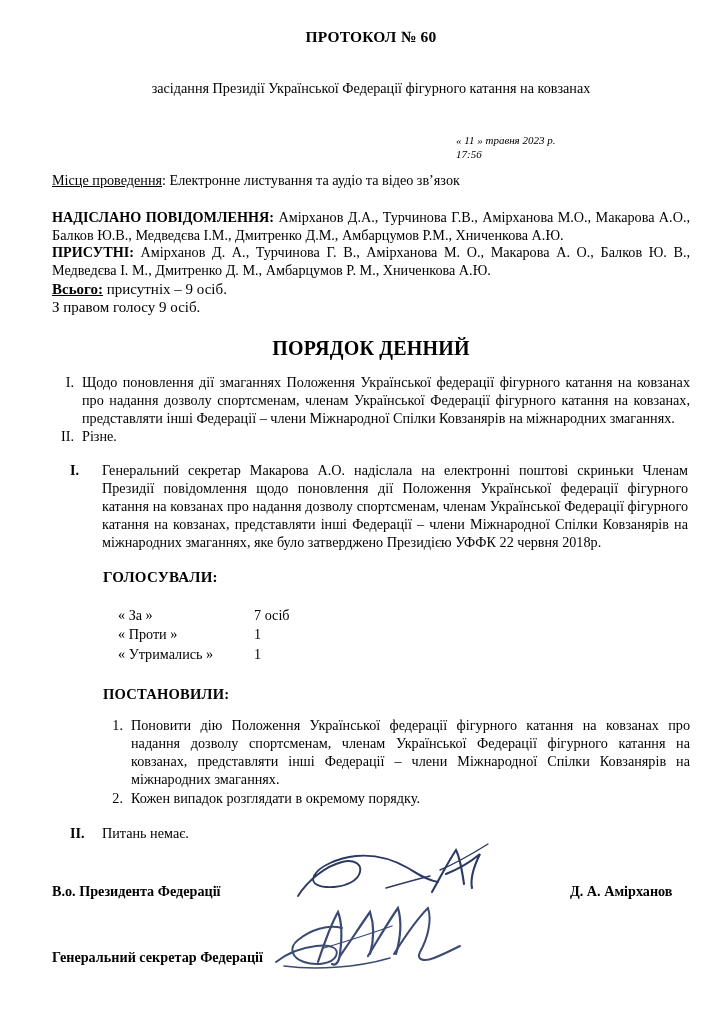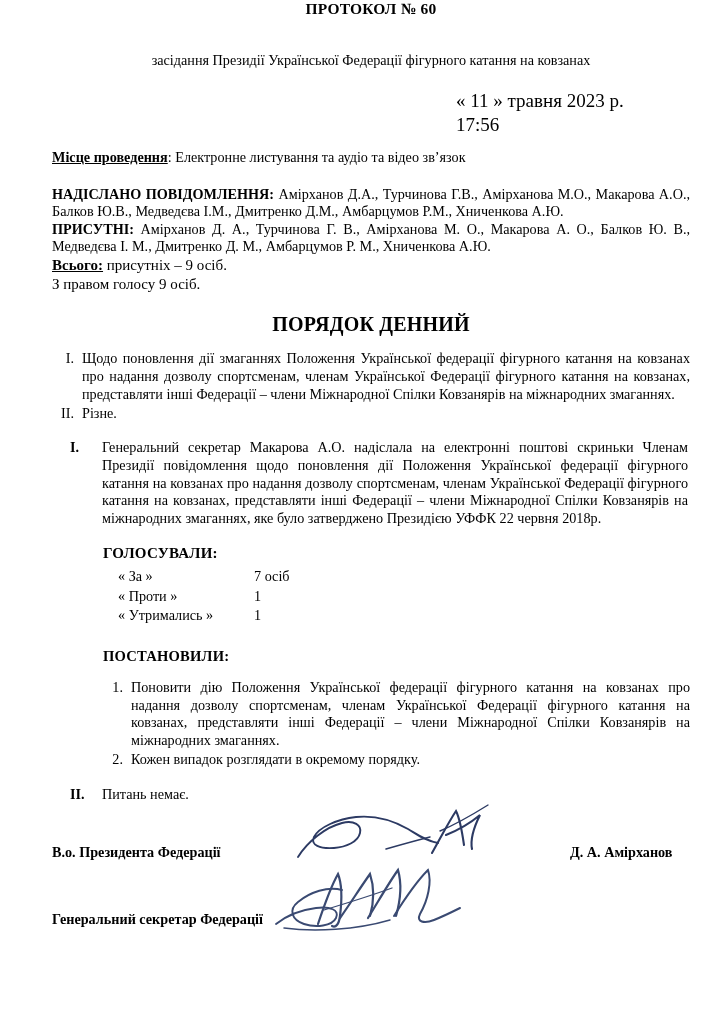--- a/index.html
+++ b/index.html
@@ -23,40 +23,41 @@
     position: absolute;
     left: 52px;
     top: 0;
     width: 638px;
   }
   .title {
     text-align: center;
     font-weight: bold;
     font-size: 15.5px;
     letter-spacing: 0.2px;
+    margin-top: 28px;
   }
   .subtitle {
     text-align: center;
     font-size: 14.2px;
     margin-top: 34px;
   }
   .datetime {
-    margin-top: 20px;
+    margin-top: 36px;
     text-align: left;
-    font-size: 19px;
+    font-size: 11px;
     padding-left: 404px;
     line-height: 1.28;
+    font-style: italic;
   }
   .place {
     margin-top: 11px;
     font-size: 14.2px;
   }
   .place .u {
     text-decoration: underline;
-    font-weight: bold;
   }
   .attendees {
     margin-top: 20px;
     font-size: 14.2px;
     text-align: justify;
     line-height: 1.24;
   }
   .attendees .lbl {
     font-weight: bold;
   }
@@ -126,21 +127,21 @@
     margin-top: 17px;
     padding-left: 51px;
     font-size: 14.2px;
   }
   .vote-head {
     font-weight: bold;
     font-size: 15px;
     letter-spacing: 0.2px;
   }
   .vote-table {
-    margin-top: 5px;
+    margin-top: 20px;
     border-collapse: collapse;
   }
   .vote-table td {
     padding: 0 0 1px 0;
     font-size: 14.2px;
     line-height: 1.3;
     vertical-align: top;
   }
   .vote-table td.k {
     padding-left: 15px;

